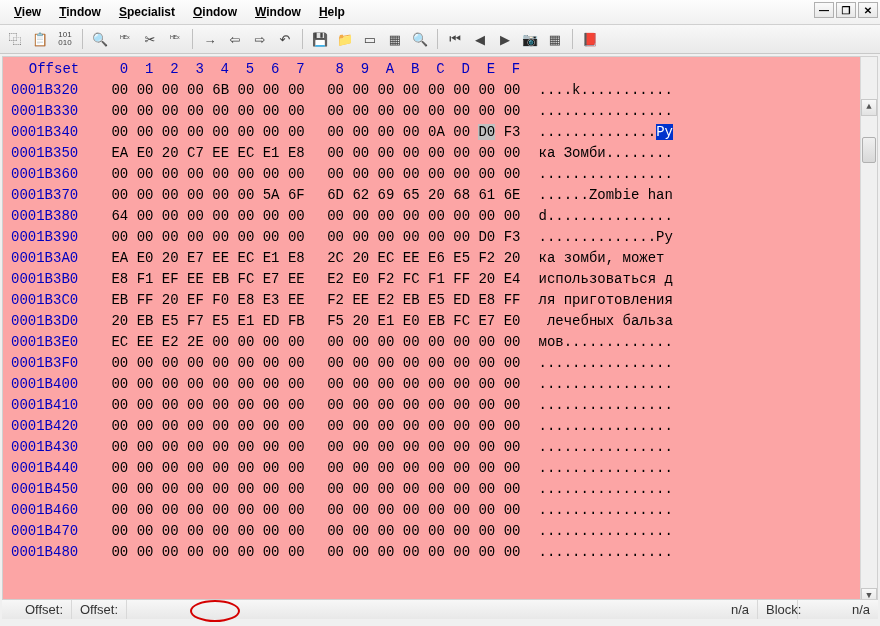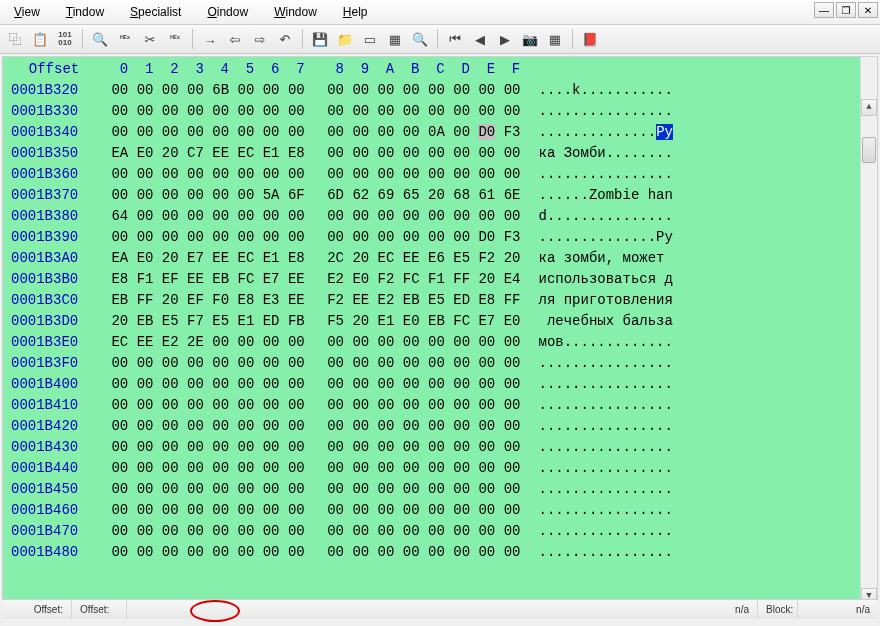--- a/index.html
+++ b/index.html
@@ -10,22 +10,23 @@
     width: 880px;
     height: 626px;
     overflow: hidden;
     position: relative;
   }
   .menubar {
     background: linear-gradient(#fdfdfd, #f1f1f1);
     border-bottom: 1px solid #d0d0d0;
     padding: 3px 6px;
     display: flex;
-    gap: 10px;
-    align-items: center;
+    gap: 2px;
+    align-items: center;
+    font-weight: bold;
   }
   .menu-item {
     padding: 2px 8px;
     cursor: default;
   }
   .menu-item u { text-decoration: underline; }
   .window-controls {
     position: absolute;
     right: 2px;
     top: 2px;
@@ -61,24 +62,24 @@
     border-radius: 2px;
     font-size: 13px;
     color: #444;
   }
   .tb-sep {
     width: 1px;
     height: 20px;
     background: #c0c0c0;
     margin: 0 3px;
   }
-  .tb-label { font-size: 8px; line-height: 8px; text-align: center; font-weight: bold; }
+  .tb-label { font-size: 8px; line-height: 8px; text-align: center; }
 
   .hex-area {
-    background: #86efac;
+    background: #fca5a5;
     border: 1px solid #d0d0d0;
     margin: 2px 2px 0 2px;
     height: 550px;
     overflow: hidden;
     font-family: "Courier New", monospace;
     font-size: 14px;
     line-height: 21px;
     position: relative;
     display: flex;
     white-space: pre;
@@ -125,21 +126,21 @@
   .statusbar {
     position: absolute;
     bottom: 7px;
     left: 2px;
     right: 2px;
     height: 20px;
     background: linear-gradient(#f7f7f7,#e8e8e8);
     border-top: 1px solid #d0d0d0;
     display: flex;
     align-items: flex-start;
-    font-size: 10px;
+    font-size: 13px;
     color: #333;
   }
   .status-cell {
     padding: 0 8px;
     border-right: 1px solid #d8d8d8;
     height: 100%;
     display: flex;
     align-items: center;
   }
   .red-mark {

